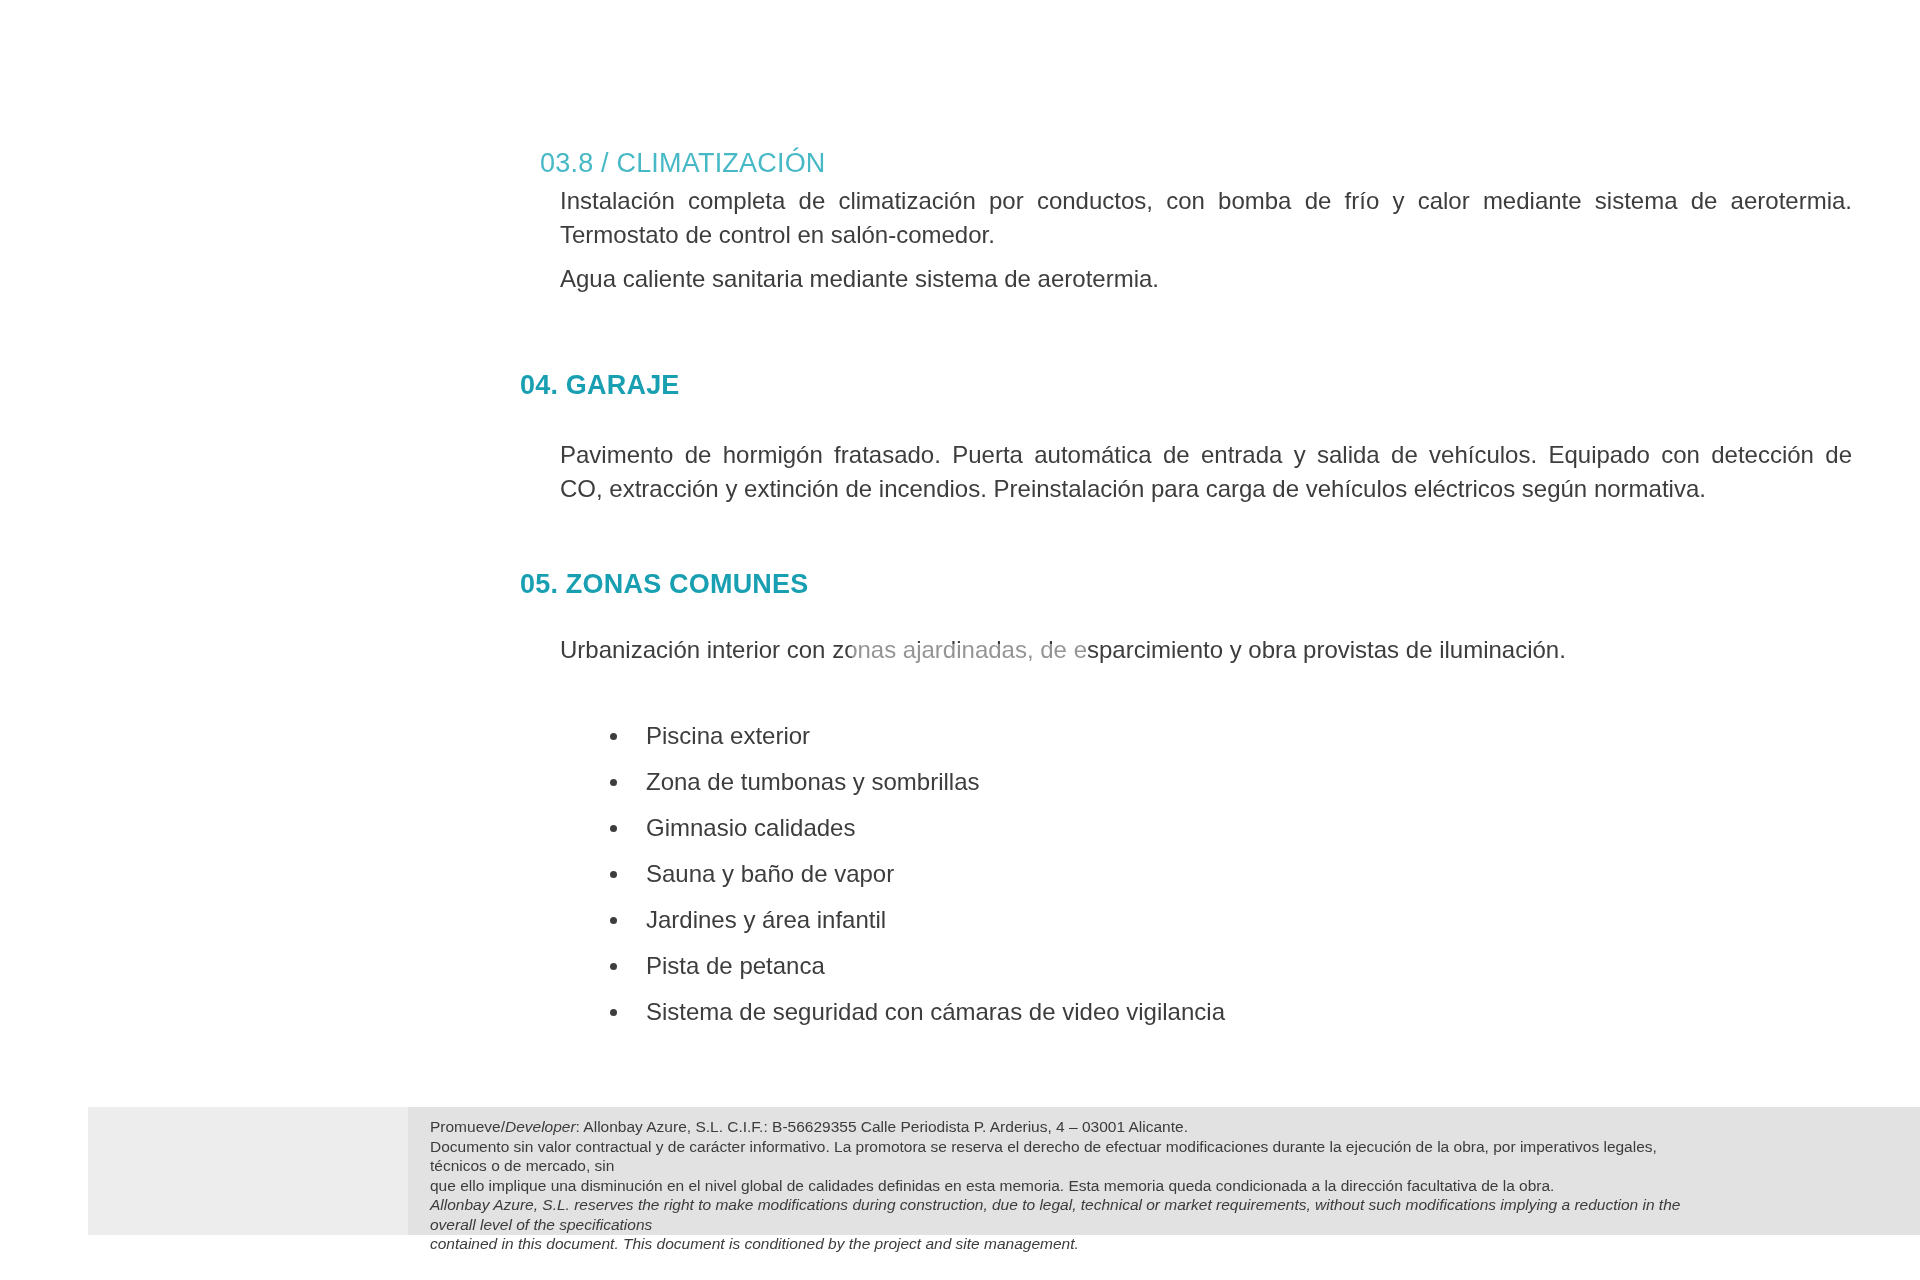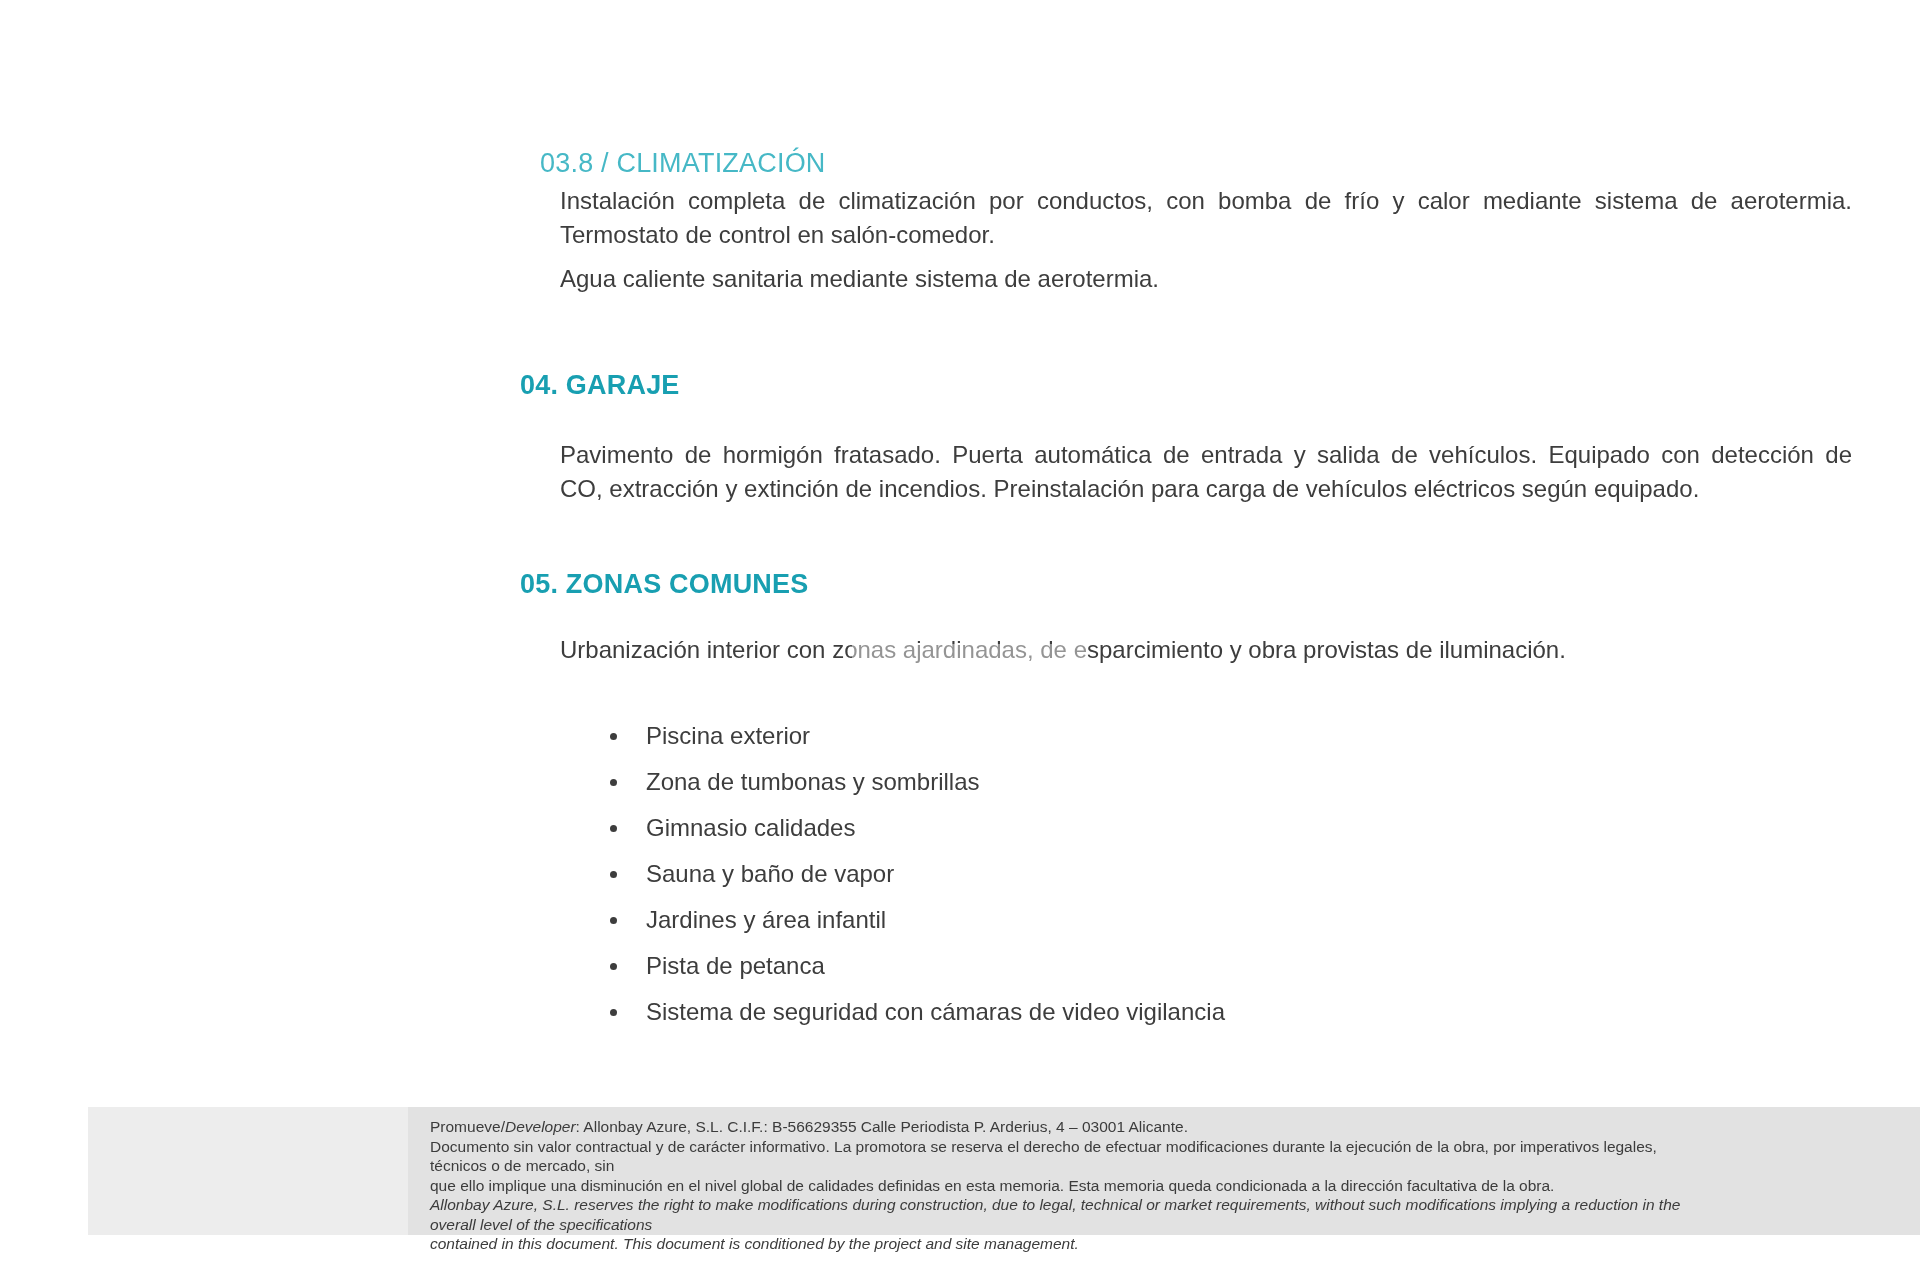--- a/index.html
+++ b/index.html
@@ -67,21 +67,21 @@
   </div>
 
   <div class="abs body-par" style="top:262px;">
     <div class="jline last">Agua caliente sanitaria mediante sistema de aerotermia.</div>
   </div>
 
   <div class="abs heading-bold" style="top:368px;">04. GARAJE</div>
 
   <div class="abs body-par" style="top:438px;">
     <div class="jline">Pavimento de hormigón fratasado. Puerta automática de entrada y salida de vehículos. Equipado con detección de</div>
-    <div class="jline last">CO, extracción y extinción de incendios. Preinstalación para carga de vehículos eléctricos según equipado.</div>
+    <div class="jline last">CO, extracción y extinción de incendios. Preinstalación para carga de vehículos eléctricos según normativa.</div>
   </div>
 
   <div class="abs heading-bold" style="top:567px;">05. ZONAS COMUNES</div>
 
   <div class="abs body-par" style="top:633px;">
     <div class="jline last">Urbanización interior con zonas ajardinadas, de esparcimiento y obra provistas de iluminación.</div>
   </div>
 
   <div class="abs watermark"></div>
 

